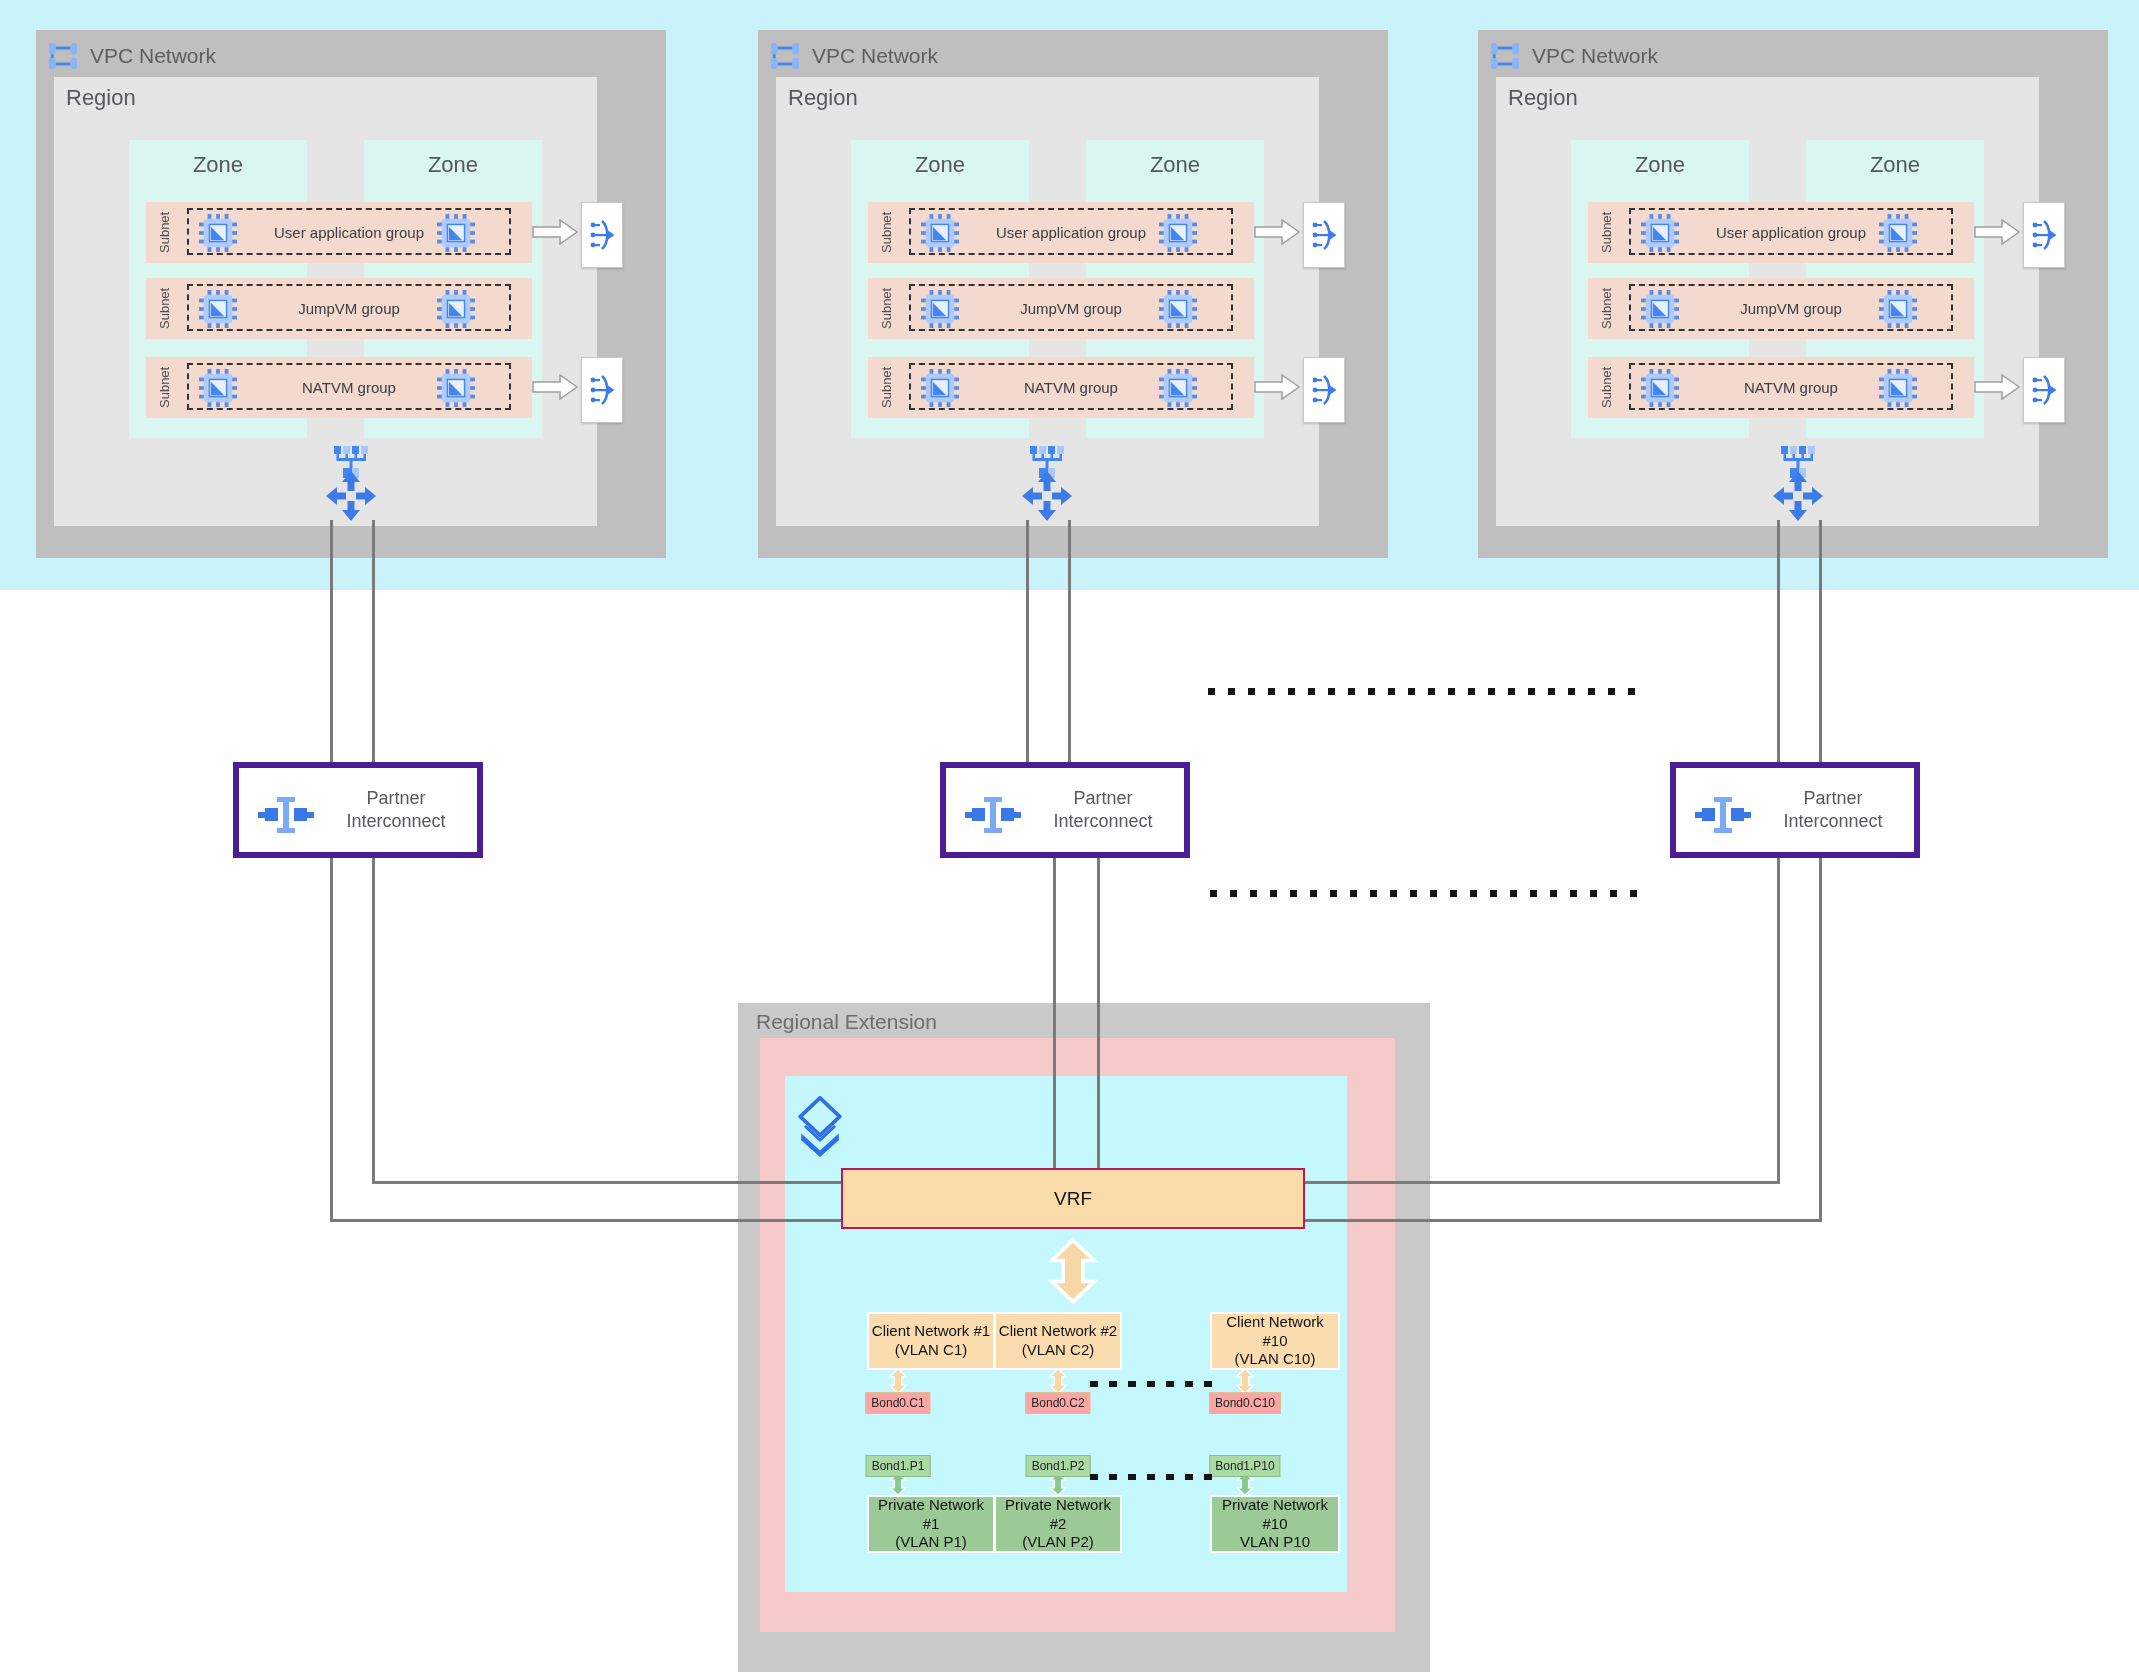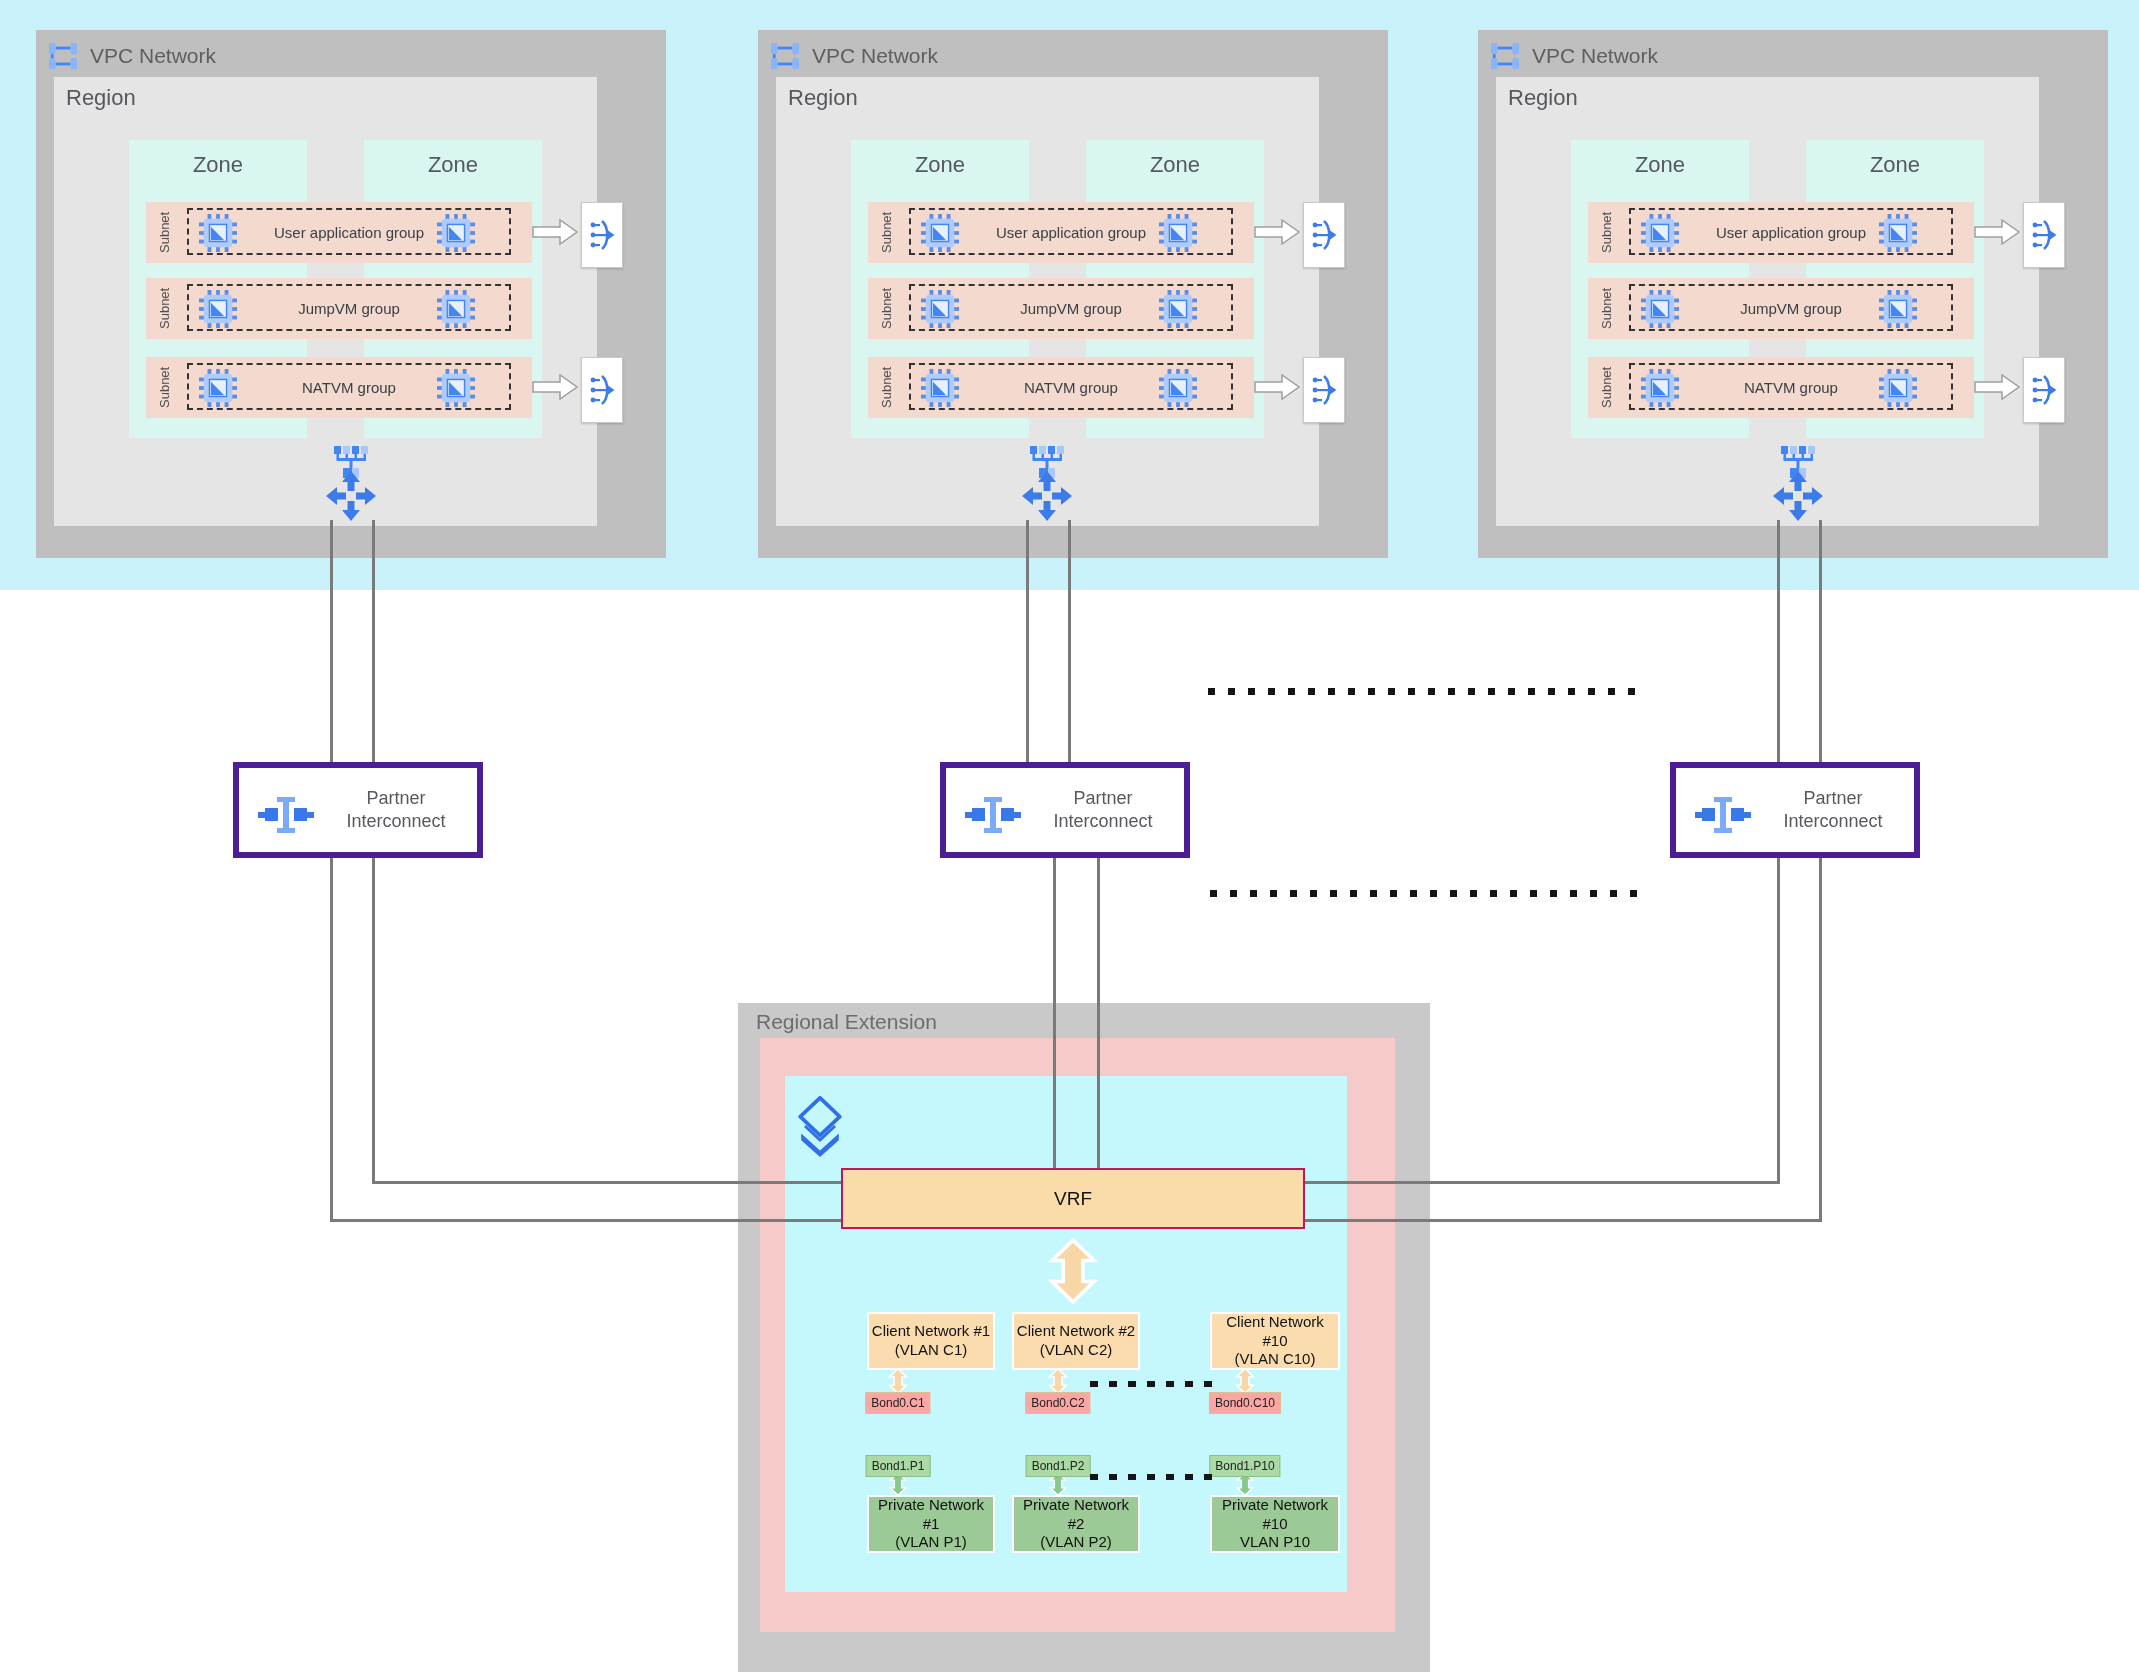--- a/index.html
+++ b/index.html
@@ -67,21 +67,21 @@
   #layers-icon{left:797px;top:1096px;width:46px;height:62px;z-index:3;}
   #vrf{left:841px;top:1168px;width:464px;height:61px;background:#fadcaa;border:2px solid #be185d;
        box-sizing:border-box;z-index:3;display:flex;align-items:center;justify-content:center;
        font-size:19px;color:#111;}
   #vrf-arrow{left:1045px;top:1229px;width:56px;height:84px;z-index:3;}
   .net-box{height:58px;border:2px solid #fff;box-sizing:border-box;z-index:3;display:flex;
            align-items:center;justify-content:center;text-align:center;font-size:15px;line-height:1.25;
            color:#111;white-space:pre-line;}
   .cn{background:#fbdcae;top:1312px;}
   .pn{background:#9bca96;top:1495px;}
-  .col1{left:834px;width:128px;margin-left:33px;} .col2{left:994px;width:128px;margin-left:18px;} .col10{left:1180px;width:130px;margin-left:30px;}
+  .col1{left:834px;width:128px;margin-left:33px;} .col2{left:994px;width:128px;} .col10{left:1180px;width:130px;margin-left:30px;}
   .varrow{width:24px;height:26px;z-index:3;}
   .va-orange{top:1368px;} .va-green{top:1472px;height:24px;}
   .vac1{left:886px;} .vac2{left:1046px;} .vac10{left:1233px;}
   .bond{top:1392px;height:20px;line-height:20px;font-size:12px;color:#222;padding:0 5px;
         transform:translateX(-50%);z-index:4;white-space:nowrap;}
   .bond0{background:#fca5a5;border:1px solid #dbc093;}
   .bond1{background:#abdaa6;border:1px solid #8cbd87;top:1455px;}
   .bc1{left:898px;} .bc2{left:1058px;} .bc10{left:1245px;}
   #bms{left:836px;top:1406px;width:476px;height:50px;border-radius:25px;background:#c8bcf2;
        border:2px solid #fff;box-sizing:border-box;z-index:3;display:flex;align-items:center;

